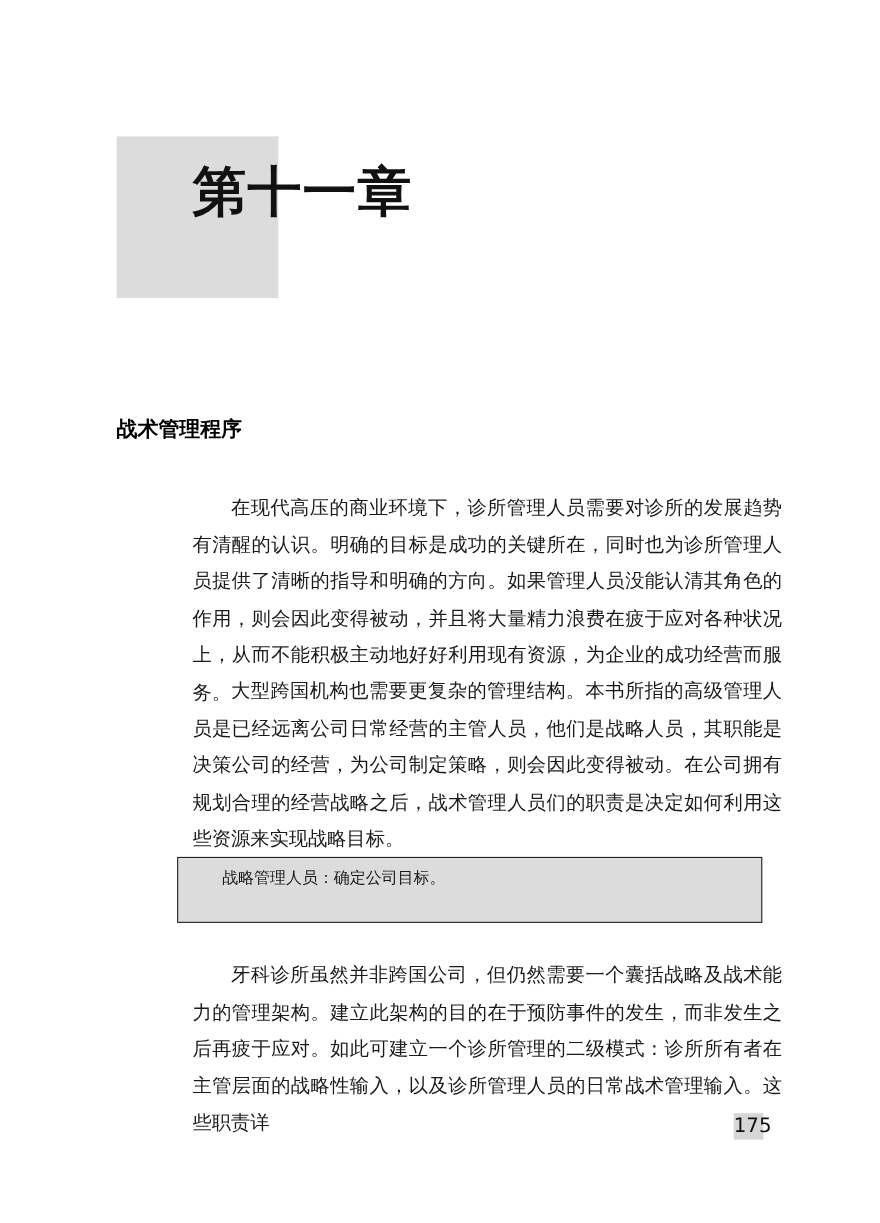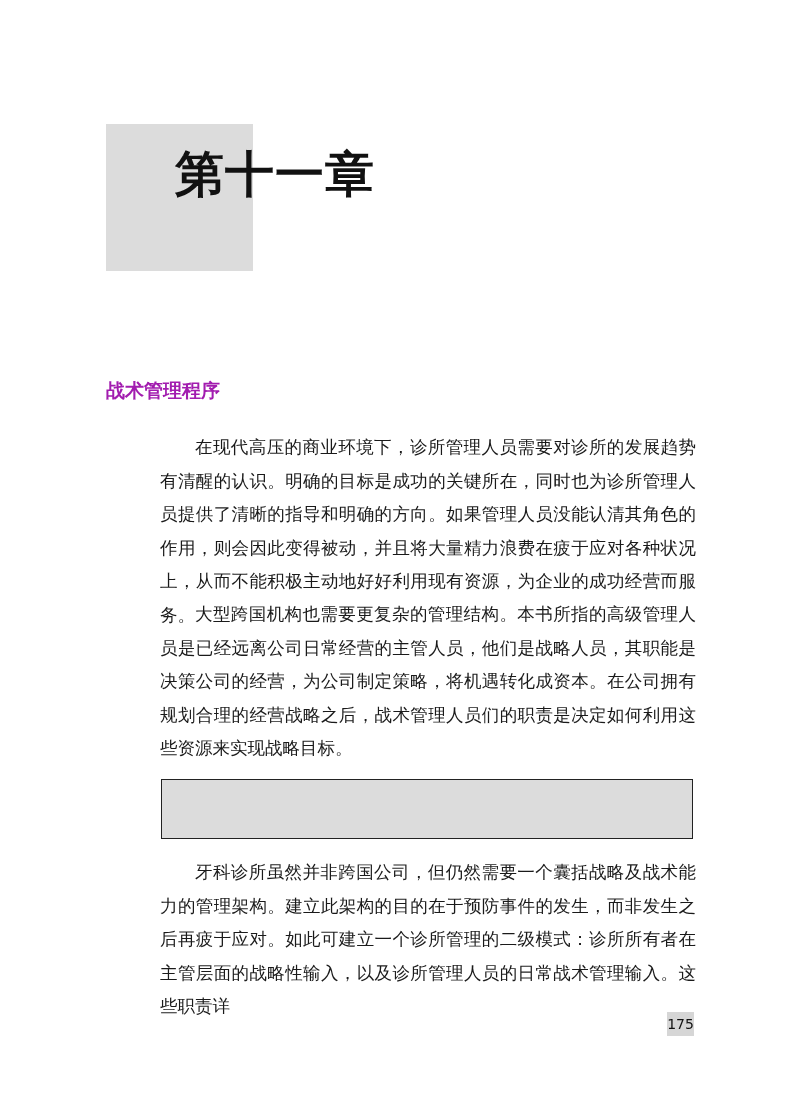--- a/index.html
+++ b/index.html
@@ -15,56 +15,57 @@
   .chapter-title {
     position: absolute; left: 175px; top: 150px; margin: 0;
     font-family: "DejaVu Serif", "Liberation Serif", serif;
     font-weight: bold; font-size: 49px; line-height: 48px; color: #111;
     letter-spacing: 1px;
   }
   .chapter-title span { display: block; }
   .section-heading {
     position: absolute; left: 106px; top: 376px; margin: 0;
     font-family: "DejaVu Sans", "Liberation Sans", sans-serif;
-    font-weight: bold; font-size: 19px; line-height: 28px; color: #a21caf;
+    font-weight: bold; font-size: 19px; line-height: 28px; color: #000000;
   }
   .para {
-    position: absolute; left: 160px; width: 536px; margin: 0;
+    position: absolute; left: 160px; width: 536px; margin: 15px;
     font-size: 17.5px; line-height: 33.5px; text-indent: 2em; color: #1a1a1a;
     text-align: justify;
   }
   #p1 { top: 431px; }
   #p2 { top: 598px; }
   #p3 { top: 856px; }
   .callout {
     position: absolute; left: 161px; top: 779px; width: 532px; height: 60px;
     background: #dcdcdc; border: 1.5px solid #222; box-sizing: border-box;
     padding: 7px 0 0 40px;
     font-family: "DejaVu Sans", "Liberation Sans", sans-serif;
     font-size: 14.5px; line-height: 24px; color: #1a1a1a;
   }
   .callout div { white-space: nowrap; }
   .page-number {
     position: absolute; left: 667px; top: 1012px; width: 27px; height: 24px;
     background: #d6d6d6;
     font-family: "DejaVu Sans", "Liberation Sans", sans-serif;
-    font-size: 14px; line-height: 24px; text-align: center; color: #111;
+    font-size: 18px; line-height: 24px; text-align: center; color: #111;
   }
 </style>
 </head>
 <body>
 
 <div class="chapter-box"></div>
 <h1 class="chapter-title">
   <span>第十一章</span>
 </h1>
 
 <h2 class="section-heading">战术管理程序</h2>
 
 <p class="para" id="p1">在现代高压的商业环境下，诊所管理人员需要对诊所的发展趋势有清醒的认识。明确的目标是成功的关键所在，同时也为诊所管理人员提供了清晰的指导和明确的方向。如果管理人员没能认清其角色的作用，则会因此变得被动，并且将大量精力浪费在疲于应对各种状况上，从而不能积极主动地好好利用现有资源，为企业的成功经营而服务。</p>
-<p class="para" id="p2">大型跨国机构也需要更复杂的管理结构。本书所指的高级管理人员是已经远离公司日常经营的主管人员，他们是战略人员，其职能是决策公司的经营，为公司制定策略，将机遇转化成资本。在公司拥有规划合理的经营战略之后，战术管理人员们的职责是决定如何利用这些资源来实现战略目标。</p>
+<p class="para" id="p2">大型跨国机构也需要更复杂的管理结构。本书所指的高级管理人员是已经远离公司日常经营的主管人员，他们是战略人员，其职能是决策公司的经营，为公司制定策略，则会因此变得被动。在公司拥有规划合理的经营战略之后，战术管理人员们的职责是决定如何利用这些资源来实现战略目标。</p>
 
 <div class="callout">
+  <div>战略管理人员：确定公司目标。</div>
 </div>
 
 <p class="para" id="p3">牙科诊所虽然并非跨国公司，但仍然需要一个囊括战略及战术能力的管理架构。建立此架构的目的在于预防事件的发生，而非发生之后再疲于应对。如此可建立一个诊所管理的二级模式：诊所所有者在主管层面的战略性输入，以及诊所管理人员的日常战术管理输入。这些职责详</p>
 
 <div class="page-number">175</div>
 
 </body></html>

